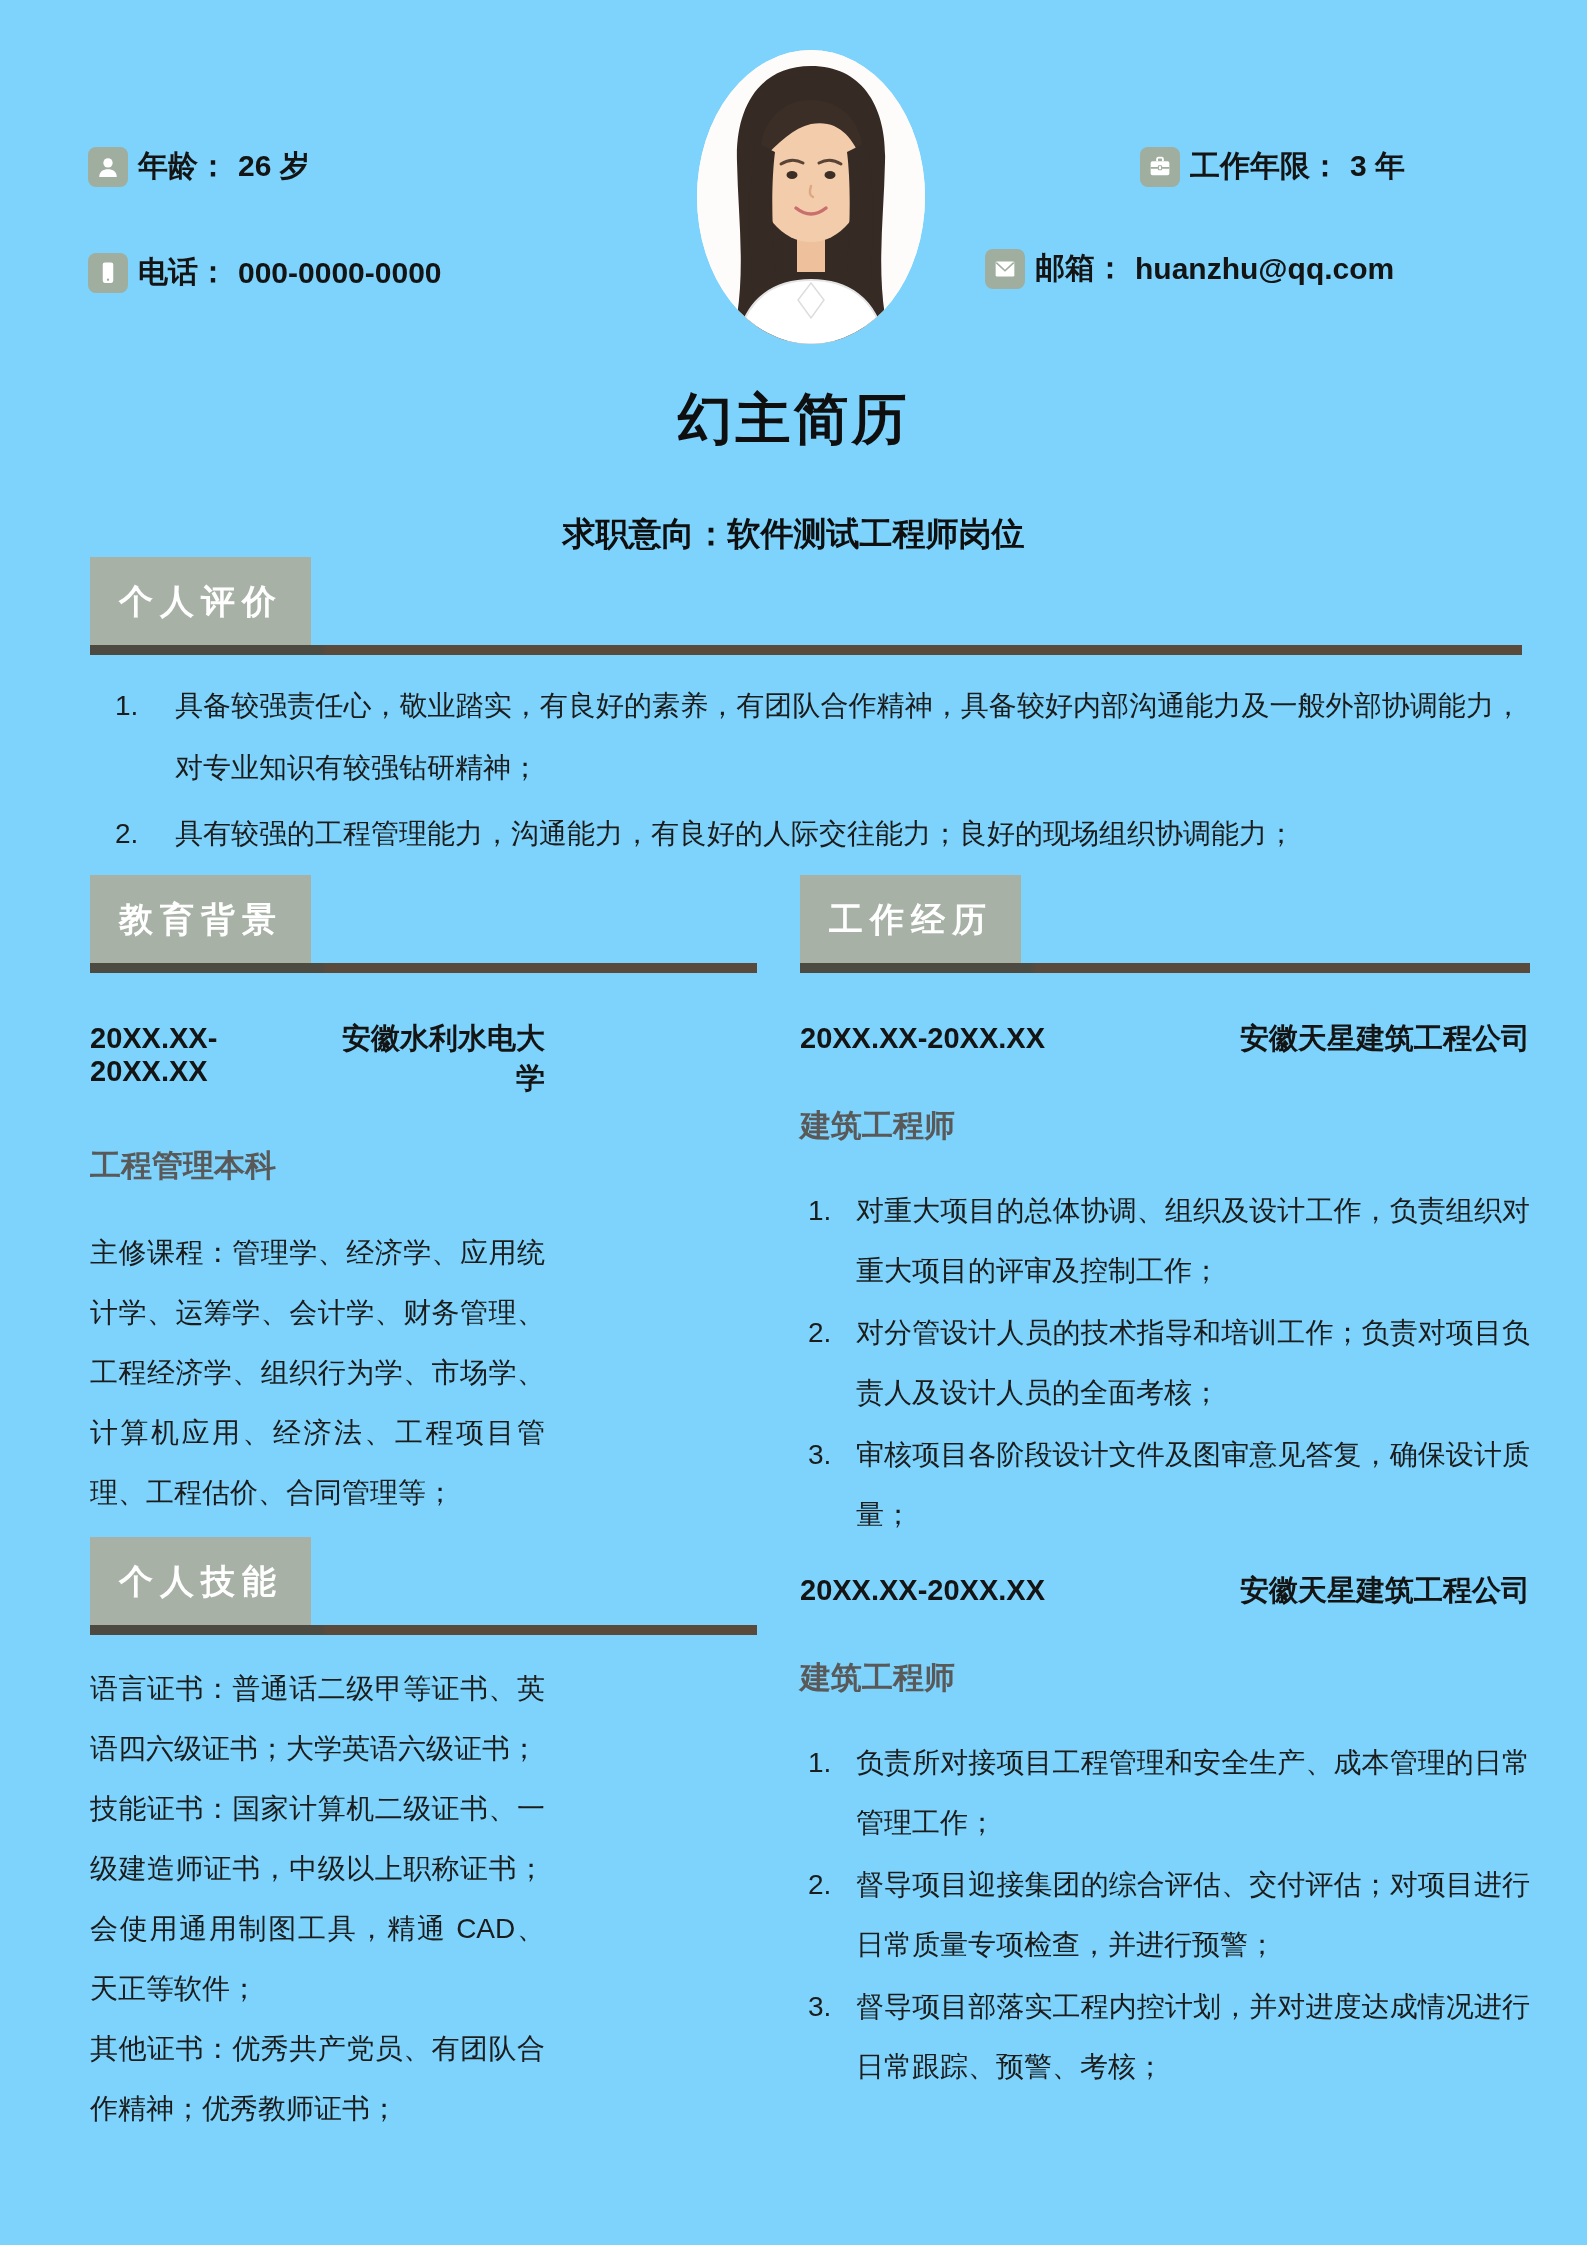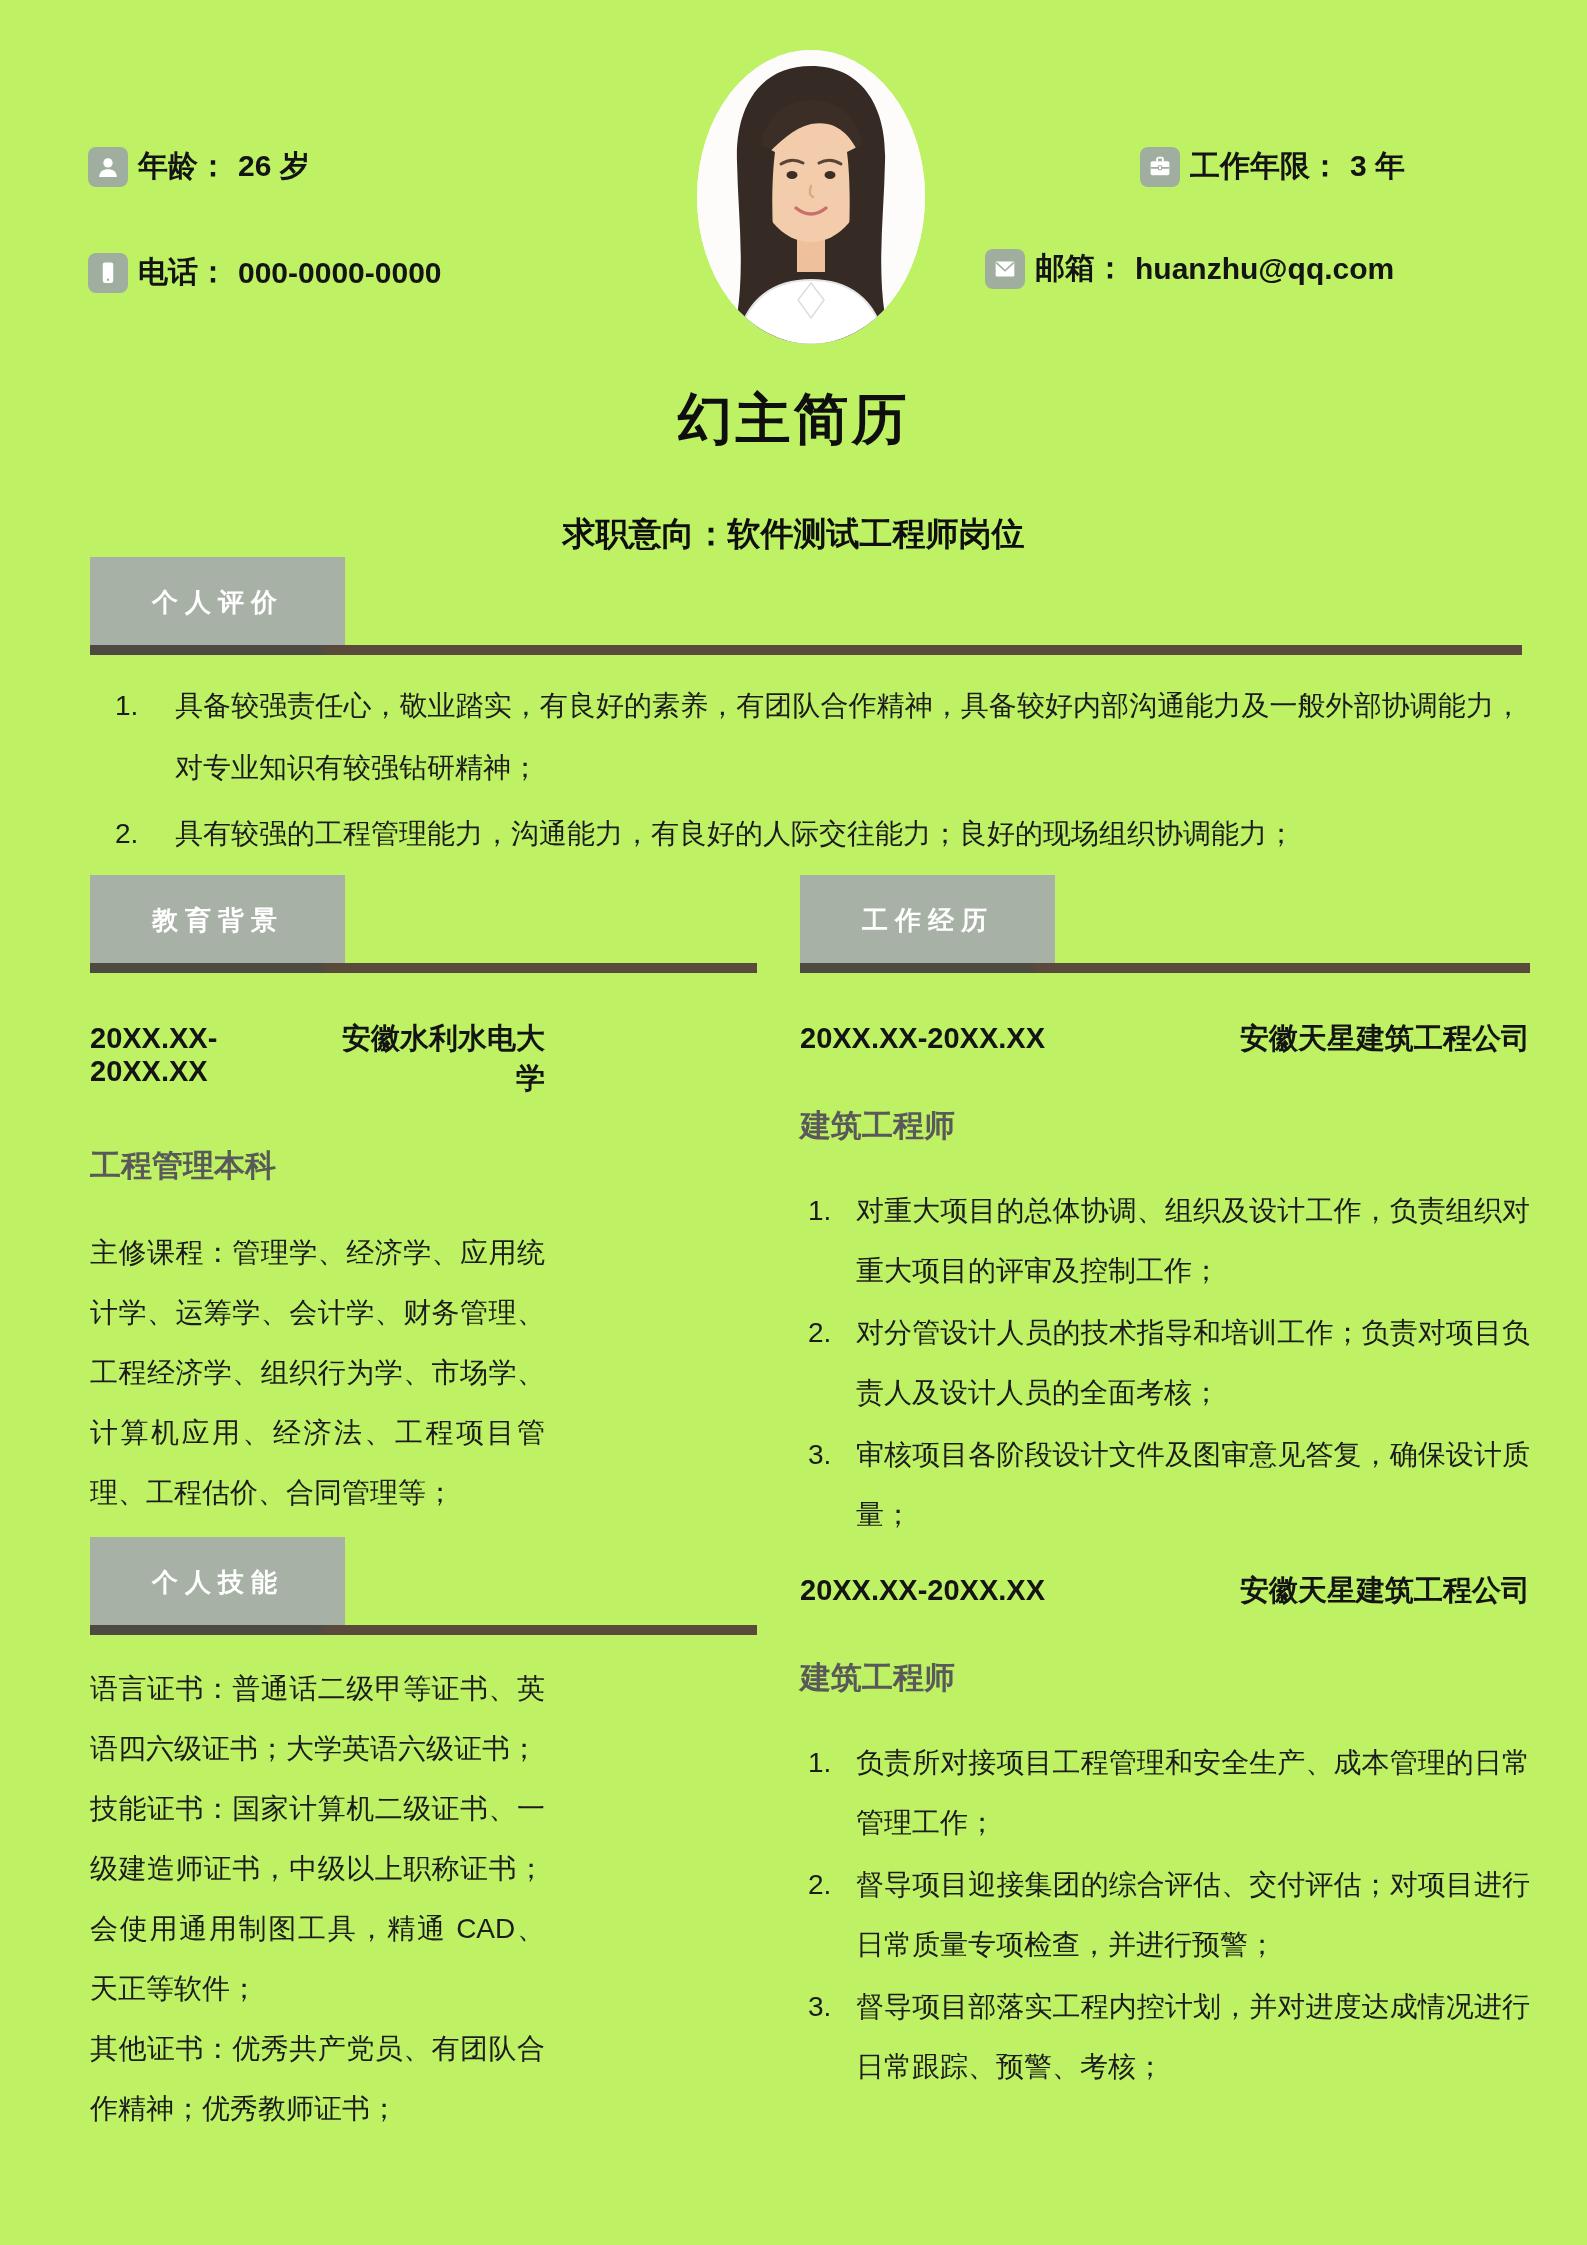--- a/index.html
+++ b/index.html
@@ -1,18 +1,18 @@
 <!DOCTYPE html>
 <html><head>
 <meta charset="utf-8">
 <style>
   * { margin:0; padding:0; box-sizing:border-box; }
   html,body { background:#ffffff; }
   .page {
-    position:relative; width:1587px; height:2245px; background:#bef264;
+    position:relative; width:1587px; height:2245px; background:#7dd3fc;
     font-family:"Liberation Sans","DejaVu Sans",sans-serif; color:#1c1c1c; overflow:hidden;
   }
 
   
   .contact { position:absolute; display:flex; align-items:center; gap:10px;
              font-size:30px; font-weight:700; color:#141414; white-space:nowrap; }
   .cicon { width:40px; height:40px; border-radius:8px; background:#9fae9e;
            display:inline-flex; align-items:center; justify-content:center; flex:0 0 40px; }
   .cicon svg { width:28px; height:28px; display:block; }
   .c-age   { left:88px;  top:146px; }
@@ -26,22 +26,22 @@
   .photo svg { width:100%; height:100%; display:block; }
 
   
   .page-title { position:absolute; left:0; width:100%; top:383px; text-align:center;
                 font-size:55px; font-weight:700; color:#0f0f0f; letter-spacing:3px; }
   .objective  { position:absolute; left:0; width:100%; top:512px; text-align:center;
                 font-size:33px; font-weight:700; color:#0f0f0f; }
 
   
   .sec-head { position:relative; height:98px; }
-  .sec-box  { position:absolute; left:0; top:0; width:255px; height:90px;
-              background:#a7b1a6; color:#ffffff; font-size:26px; font-weight:700;
+  .sec-box  { position:absolute; left:0; top:0; width:221px; height:90px;
+              background:#a7b1a6; color:#ffffff; font-size:34px; font-weight:700;
               letter-spacing:7px; padding-left:1px;
               display:flex; align-items:center; justify-content:center; }
   .sec-line { position:absolute; left:0; right:0; bottom:0; height:10px;
               background:linear-gradient(to right,#4c4a41 0,#4c4a41 228px,#5a4a3c 238px,#5a4a3c 100%); }
 
   
   .sec-eval { position:absolute; left:90px; top:557px; width:1432px; }
   .olist { margin-top:20px; }
   .li { display:flex; margin-bottom:4px; font-size:28px; line-height:62px; color:#1c1c1c; }
   .li .num { flex:0 0 60px; margin-left:25px; }

